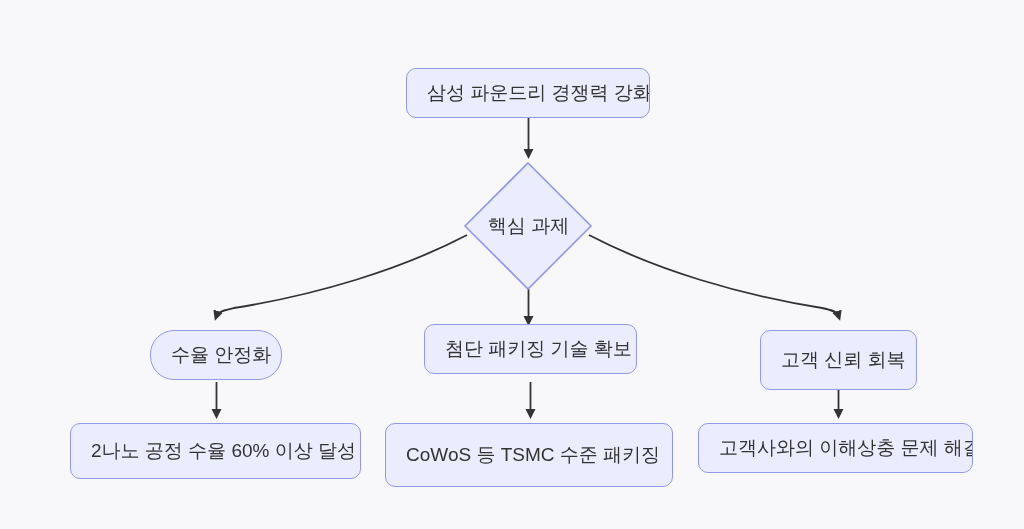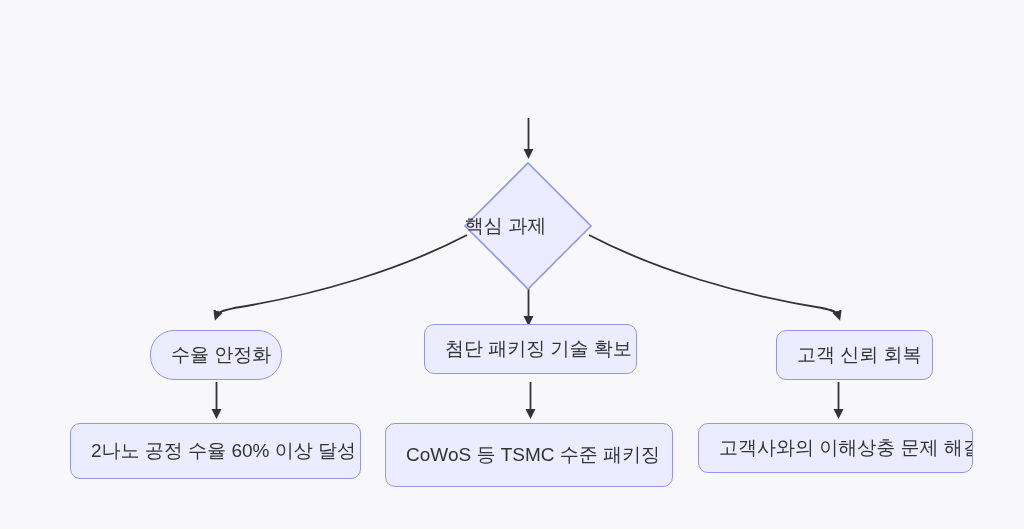--- a/index.html
+++ b/index.html
@@ -29,27 +29,27 @@
     align-items: center;
     overflow: hidden;
     white-space: nowrap;
     font-size: 19px;
     padding-left: 20px;
   }
   .node span { display: inline-block; }
   .n-root   { left: 406px; top:  68px; width: 244px; height: 50px; }
   .n-b1     { left: 150px; top: 330px; width: 132px; height: 50px; border-radius: 24px; }
   .n-b2     { left: 424px; top: 324px; width: 213px; height: 50px; }
-  .n-b3     { left: 760px; top: 330px; width: 157px; height: 50px; margin-left: 16px; }
+  .n-b3     { left: 760px; top: 330px; width: 157px; height: 60px; }
   .n-d1     { left:  70px; top: 423px; width: 291px; height: 56px; }
   .n-d2     { left: 385px; top: 423px; width: 288px; height: 64px; }
   .n-d3     { left: 698px; top: 423px; width: 275px; height: 50px; }
   .diamond-label {
     position: absolute;
-    left: 443px; top: 206px; width: 125px; height: 40px;
+    left: 466px; top: 206px; width: 125px; height: 40px;
     display: flex; align-items: center; justify-content: center;
     font-size: 19px;
     white-space: nowrap;
   }
 </style>
 </head>
 <body>
 
 <div class="canvas">
 
@@ -62,20 +62,23 @@
     <path class="edge" d="M528.5,118 L528.5,153" marker-end="url(#arrowhead)"></path>
     <path class="edge" d="M467,235 C400,270 316,295 234,308 C225,310 218,311.5 216.8,315" marker-end="url(#arrowhead)"></path>
     <path class="edge" d="M528.5,289 L528.5,320" marker-end="url(#arrowhead)"></path>
     <path class="edge" d="M589,235 C656,270 740,295 822,308 C831,310 837,311.5 838.2,315" marker-end="url(#arrowhead)"></path>
     <path class="edge" d="M216.5,382 L216.5,413" marker-end="url(#arrowhead)"></path>
     <path class="edge" d="M530.5,382 L530.5,413" marker-end="url(#arrowhead)"></path>
     <path class="edge" d="M838.5,382 L838.5,413" marker-end="url(#arrowhead)"></path>
     <polygon class="diamond-shape" points="528,163 591,226 528,289 465,226"></polygon>
   </svg>
 
+  <div class="node n-root">
+    <span>삼성 파운드리 경쟁력 강화</span>
+  </div>
 
   <div class="diamond-label">핵심 과제</div>
 
   <div class="node n-b1">
     <span>수율 안정화</span>
   </div>
   <div class="node n-b2">
     <span>첨단 패키징 기술 확보</span>
   </div>
   <div class="node n-b3">

